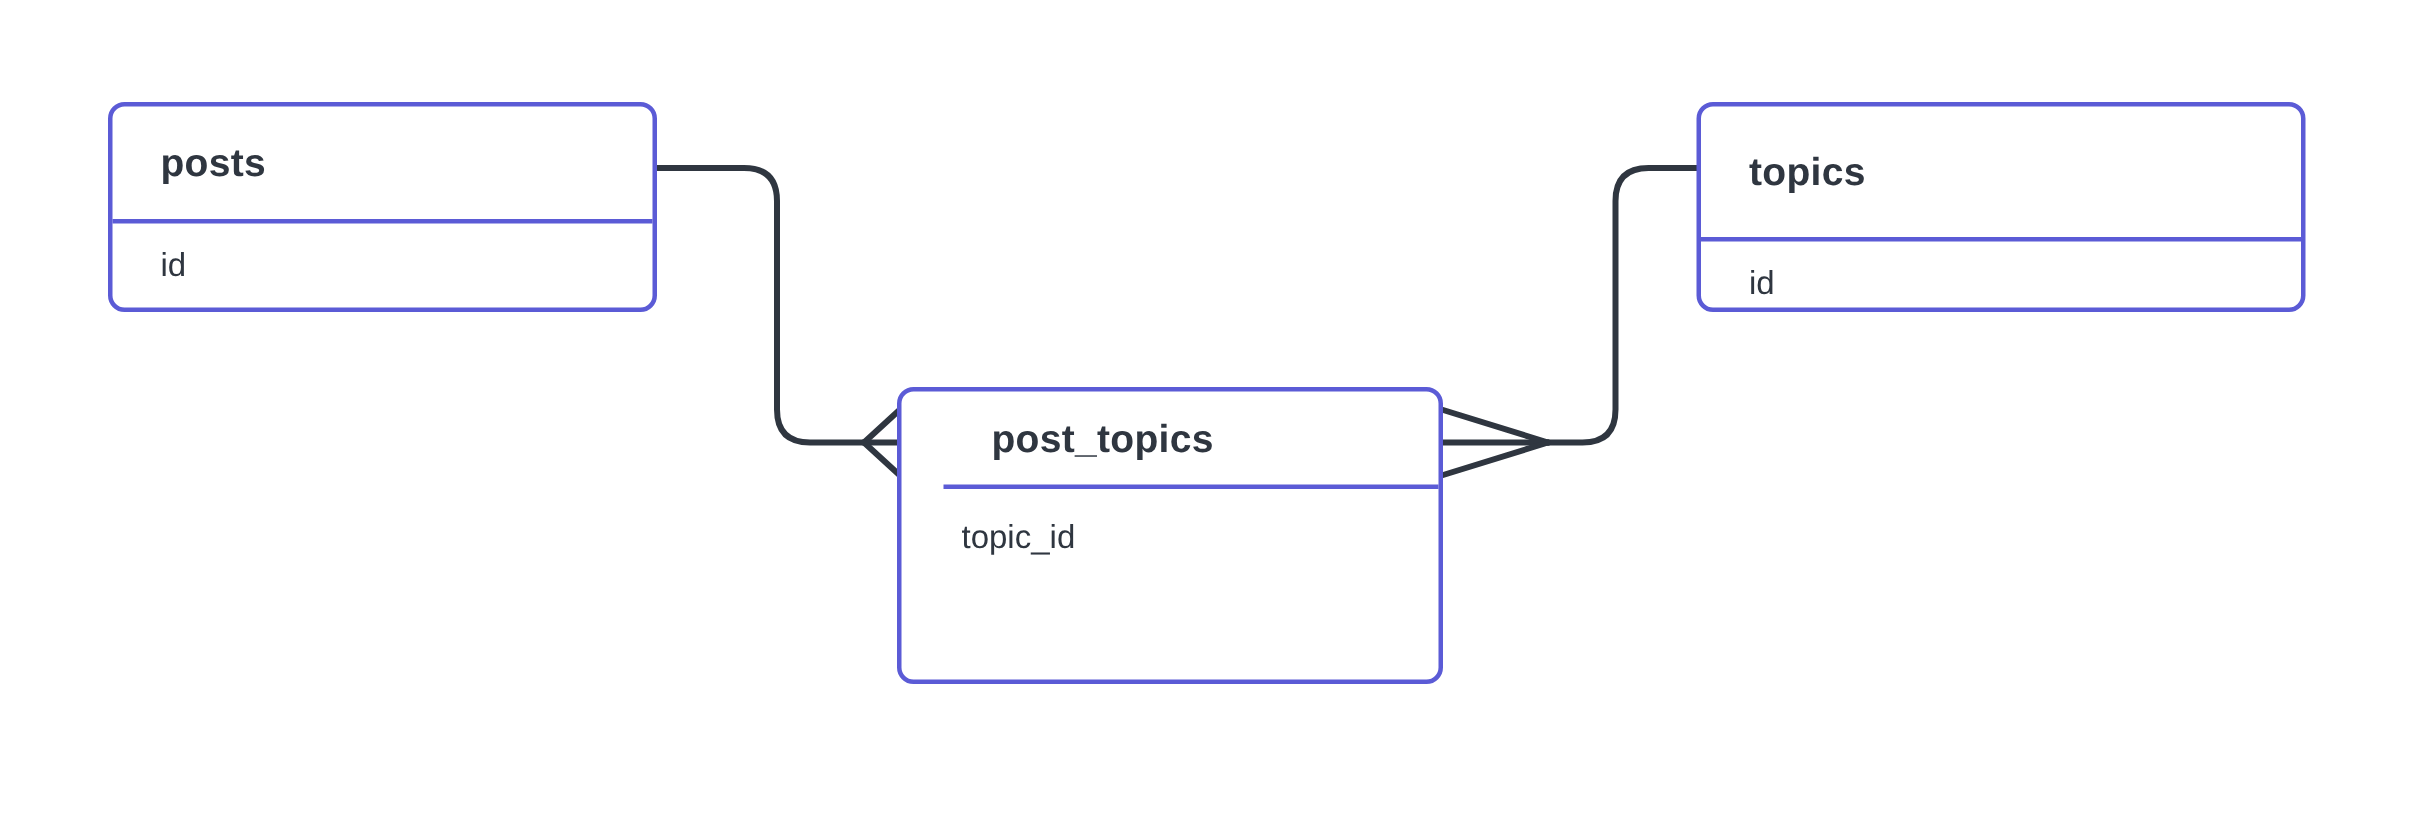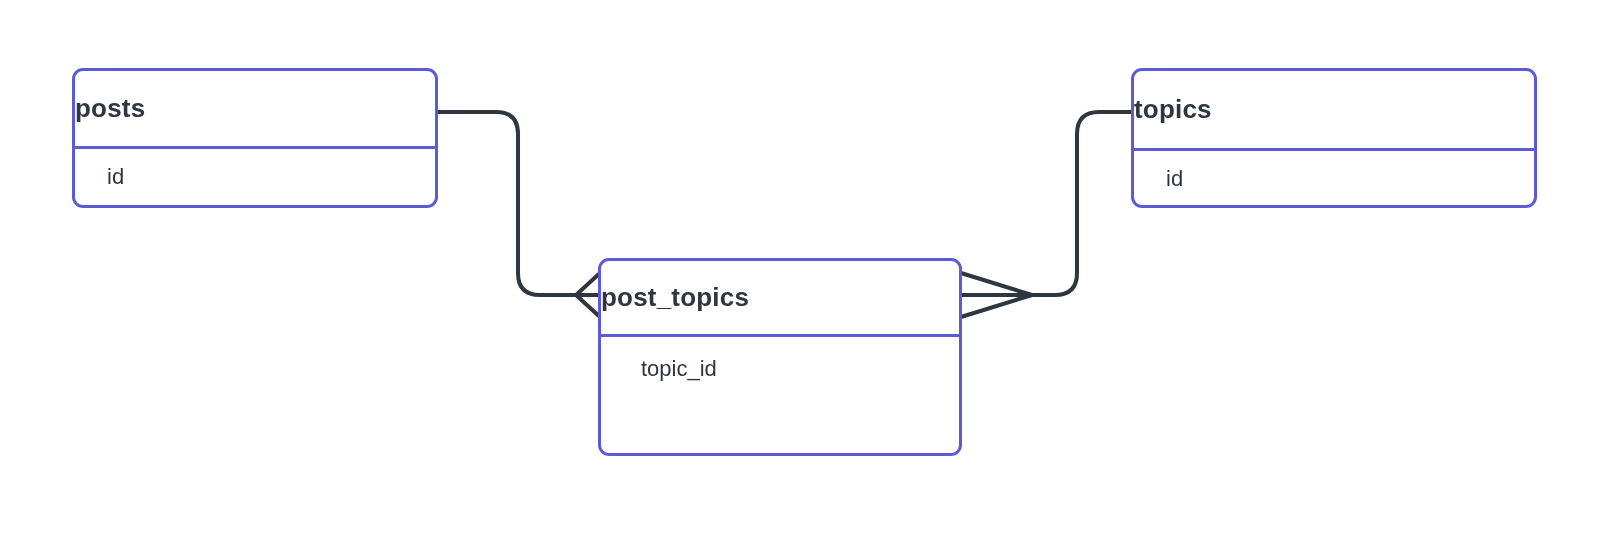--- a/index.html
+++ b/index.html
@@ -30,20 +30,21 @@
     background: #ffffff;
     border: 3px solid #5B5BD6;
     border-radius: 11px;
     z-index: 2;
   }
   .entity-title {
     box-sizing: border-box;
     display: flex;
     align-items: center;
     border-bottom: 3px solid #5B5BD6;
+    padding-left: 32px;
     font-weight: bold;
     font-size: 26px;
     color: #2F3640;
     letter-spacing: 0.2px;
   }
   .entity-fields {
     box-sizing: border-box;
   }
   .entity-field {
     box-sizing: border-box;
@@ -80,26 +81,26 @@
   </svg>
 
   <div class="entity" style="left:72px; top:68px; width:366px; height:140px;">
     <div class="entity-title" style="height:78px;">posts</div>
     <div class="entity-fields">
       <div class="entity-field" style="height:56px;">id</div>
     </div>
   </div>
 
   <div class="entity" style="left:598px; top:258px; width:364px; height:198px;">
-    <div class="entity-title" style="height:76px;">post_topics</div>
+    <div class="entity-title" style="height:65px;margin-left:28px;">post_topics</div>
     <div class="entity-fields">
       <div class="entity-field" style="height:64px;padding-left:40px;">topic_id</div>
     </div>
   </div>
 
   <div class="entity" style="left:1131px; top:68px; width:406px; height:140px;">
-    <div class="entity-title" style="height:80px;">topics</div>
+    <div class="entity-title" style="height:90px;">topics</div>
     <div class="entity-fields">
       <div class="entity-field" style="height:56px;">id</div>
     </div>
   </div>
 
 </div>
 
 </body></html>

